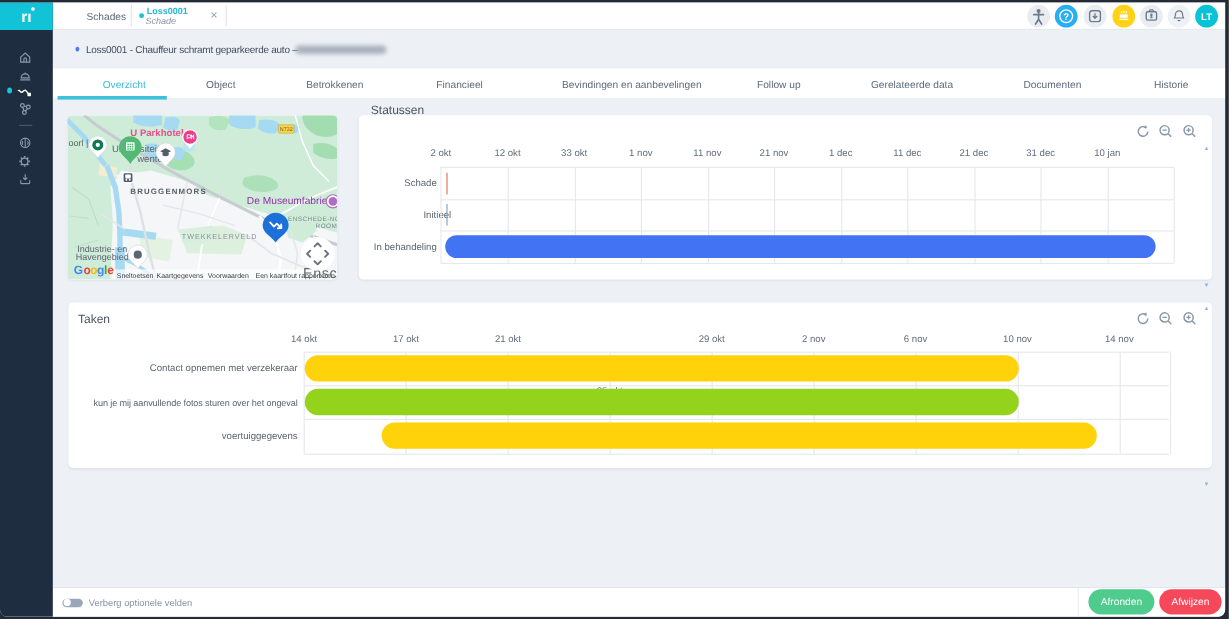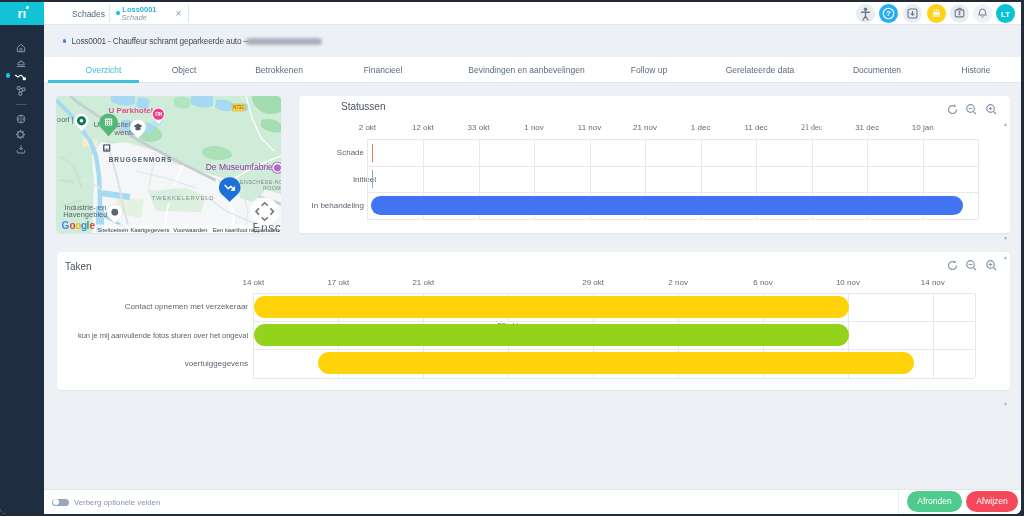--- a/index.html
+++ b/index.html
@@ -184,21 +184,21 @@
 
     <g transform="translate(208.7,115.5)">
           <circle cx="0" cy="0" r="14" fill="#fff"></circle>
           <g fill="none" stroke="#6e747c" stroke-width="1.6" stroke-linecap="round" stroke-linejoin="round">
             <path d="M-2.6 -6.2 L0 -8.8 L2.6 -6.2 M-2.6 6.2 L0 8.8 L2.6 6.2 M-6.2 -2.6 L-8.8 0 L-6.2 2.6 M6.2 -2.6 L8.8 0 L6.2 2.6"></path>
           </g>
         </g>
   </svg>
   </div>
   <div class="panel" style="left:299px; top:94px; width:711px; height:137px;"></div>
-  <div class="ptitle" style="left:309px; top:99px;margin-left:32px;">Statussen</div>
+  <div class="ptitle" style="left:309px; top:85px;">Statussen</div>
   <div id="sticons">
     <svg class="picon" style="left:946px; top:101px;" viewBox="0 0 13 13">
         <path d="M10.5 6.5a4 4 0 1 1-1.2-2.85" fill="none" stroke="#8796a8" stroke-width="1.2"></path>
         <path d="M9.2 1.2 L9.6 3.9 L6.9 3.6 Z" fill="#8796a8"></path>
       </svg>
     <svg class="picon" style="left:965px; top:101px;" viewBox="0 0 13 13">
         <circle cx="5.5" cy="5.5" r="3.8" fill="none" stroke="#8796a8" stroke-width="1.2"></circle>
         <path d="M8.3 8.3 L11 11" stroke="#8796a8" stroke-width="1.2"></path>
         <path d="M3.7 5.5 h3.6" stroke="#8796a8" stroke-width="1.1"></path>
       </svg>
@@ -210,21 +210,21 @@
   </div>
   <div id="stchart">
     <span class="glabel" style="left:367.4px; top:120.5px;">2 okt</span>
     <span class="glabel" style="left:422.9px; top:120.5px;">12 okt</span>
     <span class="glabel" style="left:478.5px; top:120.5px;">33 okt</span>
     <span class="glabel" style="left:534.0px; top:120.5px;">1 nov</span>
     <span class="glabel" style="left:589.5px; top:120.5px;">11 nov</span>
     <span class="glabel" style="left:645.0px; top:120.5px;">21 nov</span>
     <span class="glabel" style="left:700.6px; top:120.5px;">1 dec</span>
     <span class="glabel" style="left:756.1px; top:120.5px;">11 dec</span>
-    <span class="glabel" style="left:811.6px; top:120.5px;font-family:Liberation Serif, serif;">21 dec</span>
+    <span class="glabel" style="left:811.6px; top:120.5px;">21 dec</span>
     <span class="glabel" style="left:867.2px; top:120.5px;">31 dec</span>
     <span class="glabel" style="left:922.7px; top:120.5px;">10 jan</span>
     <div class="rlabel" style="left:264px; top:145.8px; width:100px;">Schade</div>
     <div class="rlabel" style="left:276px; top:172.5px; width:100px;">Initieel</div>
     <div class="rlabel" style="left:264px; top:199.1px; width:100px;">In behandeling</div>
     <div id="stgrid">
         <div class="gline-v" style="left:367.4px; top:137px; height:79.5px;"></div>
         <div class="gline-v" style="left:422.9px; top:137px; height:79.5px;"></div>
         <div class="gline-v" style="left:478.5px; top:137px; height:79.5px;"></div>
         <div class="gline-v" style="left:534.0px; top:137px; height:79.5px;"></div>

